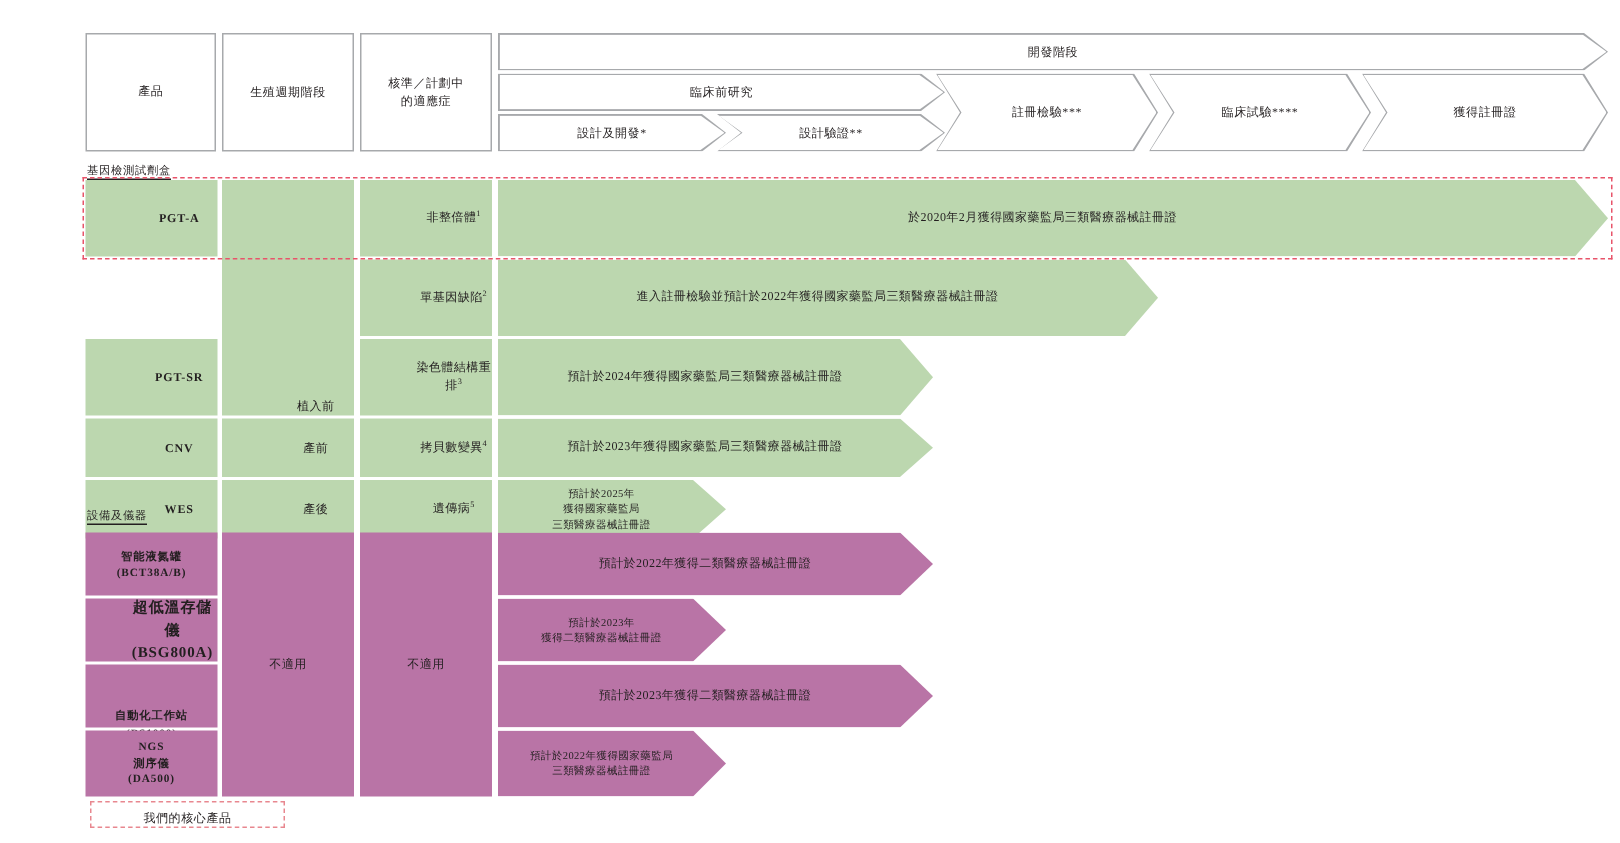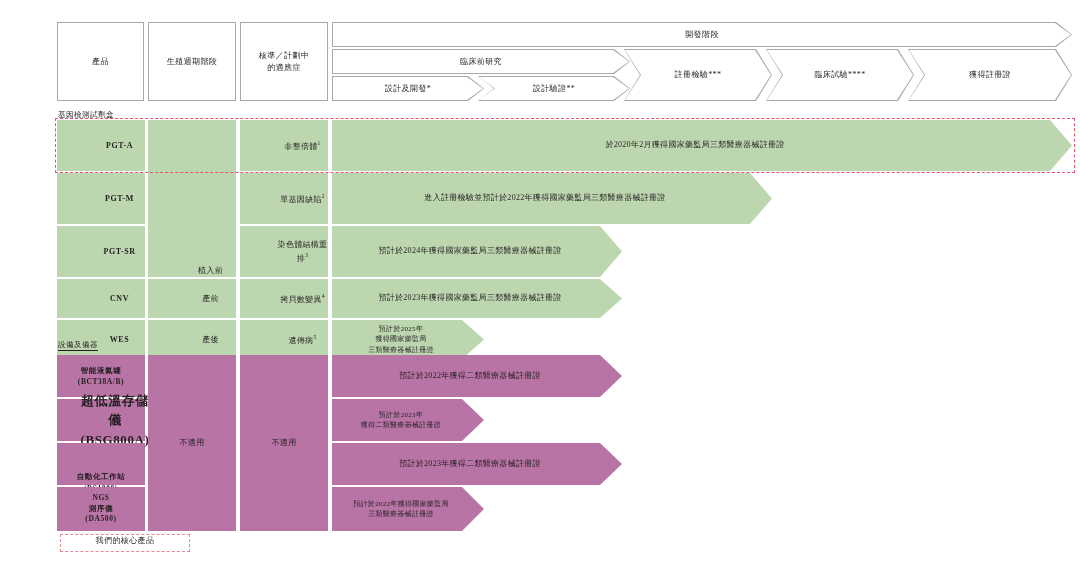--- a/index.html
+++ b/index.html
@@ -78,21 +78,21 @@
     clip-path:polygon(0 0, calc(100% - 22px) 0, 100% 50%, calc(100% - 22px) 100%, 0 100%);
   }
 
   
   .dashbox{
     border:1.6px dashed #e8546a;
     pointer-events:none;
   }
   .legendbox{
     border:1.4px dashed #e8878f;
-    display:flex;align-items:flex-start;justify-content:center;
+    display:flex;align-items:flex-end;justify-content:center;
     font-size:8px;letter-spacing:.4px;
     background:#fff;
   }
   sup{font-size:5.5px;vertical-align:super;}
 </style>
 </head>
 <body>
 
 <div id="root">
 
@@ -158,23 +158,20 @@
     </div>
   </div>
 
   <div class="abs" style="left:58px;top:103px;">
     <span class="seclabel">基因檢測試劑盒</span>
   </div>
 
   <div class="abs cell green" style="left:57px;top:120px;width:88px;height:51px;">
     <b>PGT-A</b>
   </div>
-  <div class="abs cell green" style="left:57px;top:173px;width:88px;height:51px;">
-    <b>PGT-M</b>
-  </div>
   <div class="abs cell green" style="left:57px;top:226px;width:88px;height:51px;">
     <b>PGT-SR</b>
   </div>
   <div class="abs cell green" style="left:57px;top:279px;width:88px;height:39px;">
     <b>CNV</b>
   </div>
   <div class="abs cell green" style="left:57px;top:320px;width:88px;height:39px;">
     <b>WES</b>
   </div>
 
@@ -226,21 +223,21 @@
 
   <div class="abs" style="left:58px;top:333px;">
     <span class="seclabel">設備及儀器</span>
   </div>
 
   <div class="abs cell purple" style="left:57px;top:355px;width:88px;height:42px;">
     <b style="white-space:pre-line;font-size:7.5px;">智能液氮罐
 (BCT38A/B)</b>
   </div>
   <div class="abs cell purple" style="left:57px;top:399px;width:88px;height:42px;">
-    <b style="white-space:pre-line;font-size:13px;margin-left:28px;">超低溫存儲儀
+    <b style="white-space:pre-line;font-size:10px;margin-left:28px;">超低溫存儲儀
 (BSG800A)</b>
   </div>
   <div class="abs cell purple" style="left:57px;top:443px;width:88px;height:42px;">
     <b style="white-space:pre-line;font-size:7.5px;margin-top:37px;">自動化工作站
 (BS1000)</b>
   </div>
   <div class="abs cell purple" style="left:57px;top:487px;width:88px;height:44px;">
     <b style="white-space:pre-line;font-size:7.5px;line-height:1.4;">NGS
 測序儀
 (DA500)</b>

